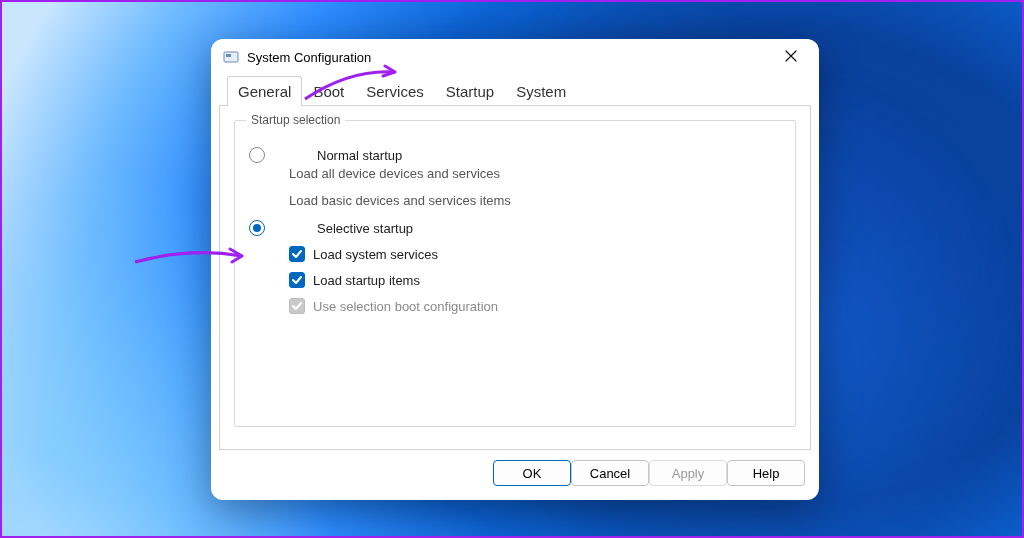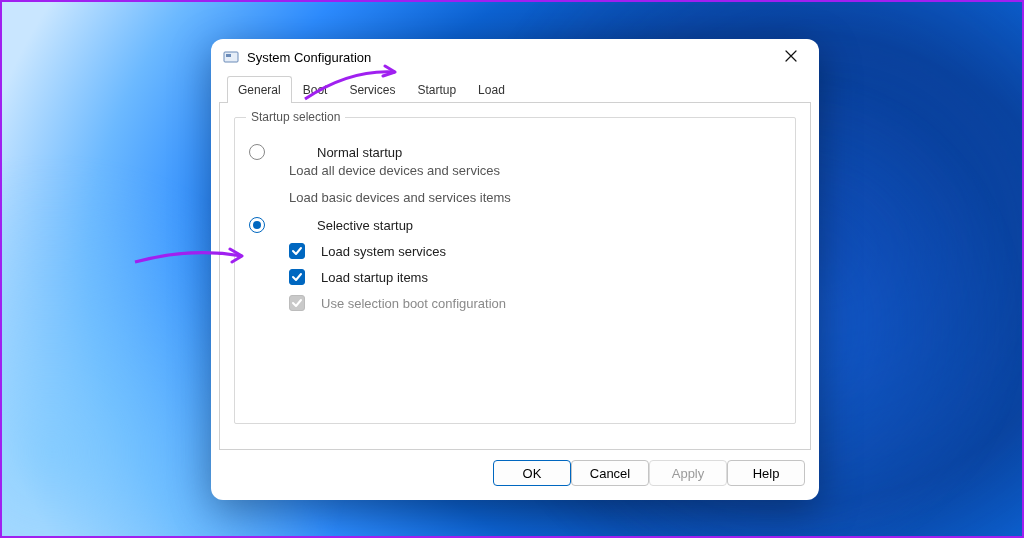--- a/index.html
+++ b/index.html
@@ -68,21 +68,21 @@
     padding-left: 8px;
     border-bottom: 1px solid #d0d0d0;
     margin: 0 8px;
     position: relative;
     top: 1px;
   }
   .tab {
     padding: 6px 10px 5px 10px;
     border: 1px solid transparent;
     border-bottom: none;
-    font-size: 12px;
+    font-size: 15px;
     color: #333;
     position: relative;
   }
   .tab.active {
     background: #fff;
     border-color: #d0d0d0;
     border-radius: 3px 3px 0 0;
     z-index: 2;
   }
   .tab.active::after {
@@ -134,21 +134,20 @@
     color: #555;
     margin-top: 3px;
     font-size: 13px;
   }
   .block { margin-bottom: 12px; }
 
   .check-row {
     display: flex; align-items: center;
     margin-left: 40px;
     margin-top: 10px;
-    gap: 8px;
   }
   .checkbox {
     width: 16px; height: 16px;
     border-radius: 3px;
     margin-right: 8px;
     display: inline-flex; align-items: center; justify-content: center;
     flex-shrink: 0;
   }
   .checkbox.checked { background: #0067c0; border: 1px solid #0067c0; color: #fff; }
   .checkbox.disabled { background: #c9c9c9; border: 1px solid #bcbcbc; color: #888; }
@@ -206,21 +205,21 @@
           </svg>
       </span>
     </div>
   </div>
 
   <div class="tabbar">
     <div class="tab active"><span>General</span></div>
     <div class="tab"><span>Boot</span></div>
     <div class="tab"><span>Services</span></div>
     <div class="tab"><span>Startup</span></div>
-    <div class="tab"><span>Load</span></div>
+    <div class="tab"><span>System</span></div>
   </div>
 
   <div class="tabpanel">
     <fieldset class="fieldset">
       <legend class="legend">Startup selection</legend>
 
       <div class="block">
         <div class="radio-row">
           <span class="radio">
               <span class="dot"></span>

